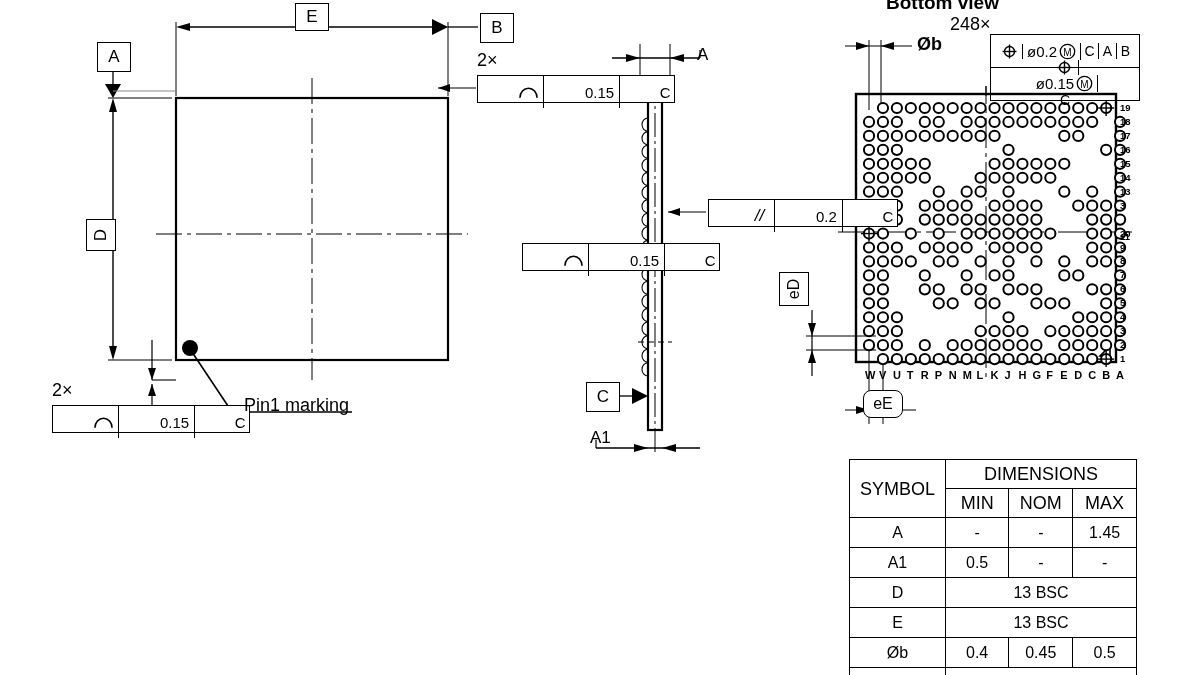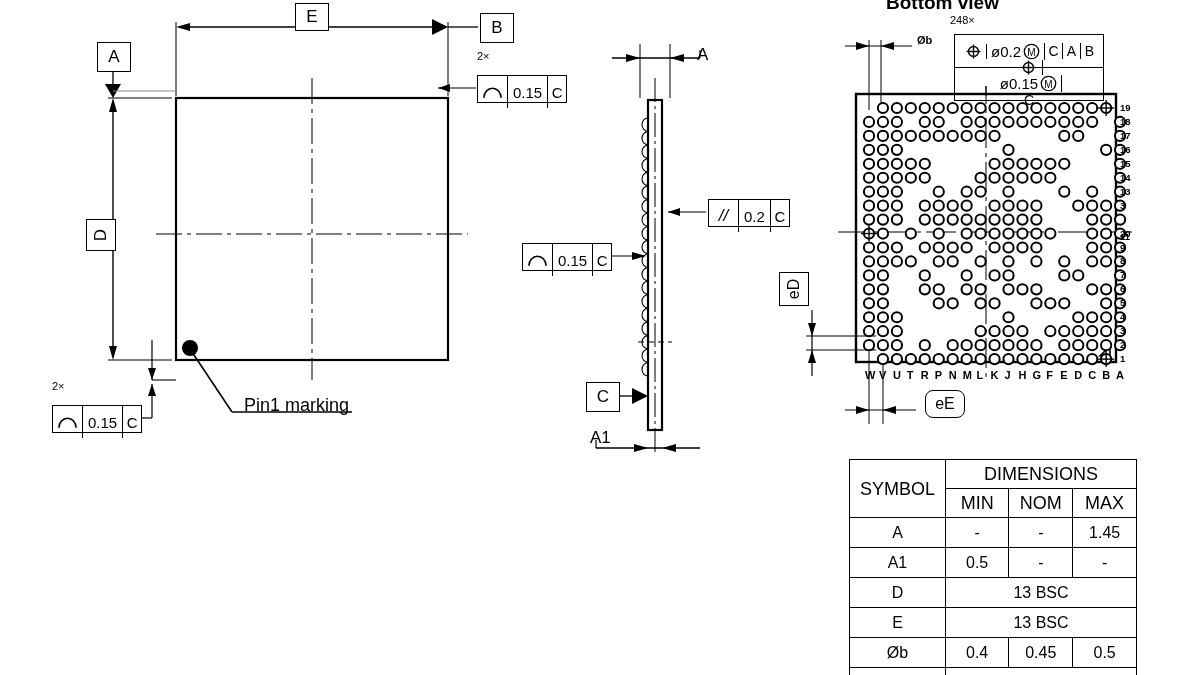--- a/index.html
+++ b/index.html
@@ -9,36 +9,37 @@
   }
   .stage{position:absolute;inset:0;}
   svg{display:block;}
   .abs{position:absolute;}
 
   
   .t{position:absolute;white-space:nowrap;font-family:"Liberation Sans",sans-serif;}
   .t-note{font-size:17px;}
   .t-pin{font-size:18px;}
   .t-title{font-size:19px;font-weight:700;}
-  .t-gdt{font-size:11px;}
+  .t-gdt{font-size:18px;}
   .t-small{font-size:11px;font-weight:700;}
   .t-tiny{font-size:9.5px;font-weight:700;}
 
   
   .datbox{
     position:absolute;border:1.6px solid #000;background:#fff;
     display:flex;align-items:center;justify-content:center;
     font-size:17px;font-family:"Liberation Sans",sans-serif;
   }
   
   .fcf{position:absolute;display:flex;background:#fff;border:1.6px solid #000;height:26px;}
   .fcf > div{
     display:flex;align-items:center;justify-content:center;
     border-right:1.6px solid #000;padding:16px 5px;font-size:15px;height:100%;
     box-sizing:border-box;
+    margin-left:36px;
   }
   .fcf > div:last-child{border-right:none;}
   .fcf.two{flex-direction:column;height:52px;border:none;}
   .rot90{transform:rotate(-90deg);}
 
   
   .dimtable{
     position:absolute;border-collapse:collapse;background:#fff;
     font-family:"Liberation Sans",sans-serif;
   }
@@ -553,21 +554,21 @@
             </svg>
         </span>
       </div>
       <div style="width:17px;display:flex;align-items:center;justify-content:center;font-size:14px;">C</div>
     </div>
   </div>
 
   <div class="datbox" style="left:779px;top:272px;width:28px;height:32px;">
     <span class="rot90" style="font-size:16px;">eD</span>
   </div>
-  <div class="datbox" style="left:925px;top:390px;width:38px;height:26px;border-radius:8px;">
+  <div class="datbox" style="left:863px;top:390px;width:38px;height:26px;border-radius:8px;">
     <span style="font-size:16px;">eE</span>
   </div>
 
   <div id="col-labels" class="abs" style="left:0;top:0;width:1200px;height:675px;pointer-events:none;">
       <div class="t t-small" style="left: 1116.1px; top: 369px;">A</div>
       <div class="t t-small" style="left: 1102.15px; top: 369px;">B</div>
       <div class="t t-small" style="left: 1088.2px; top: 369px;">C</div>
       <div class="t t-small" style="left: 1074.25px; top: 369px;">D</div>
       <div class="t t-small" style="left: 1060.3px; top: 369px;">E</div>
       <div class="t t-small" style="left: 1046.35px; top: 369px;">F</div>

